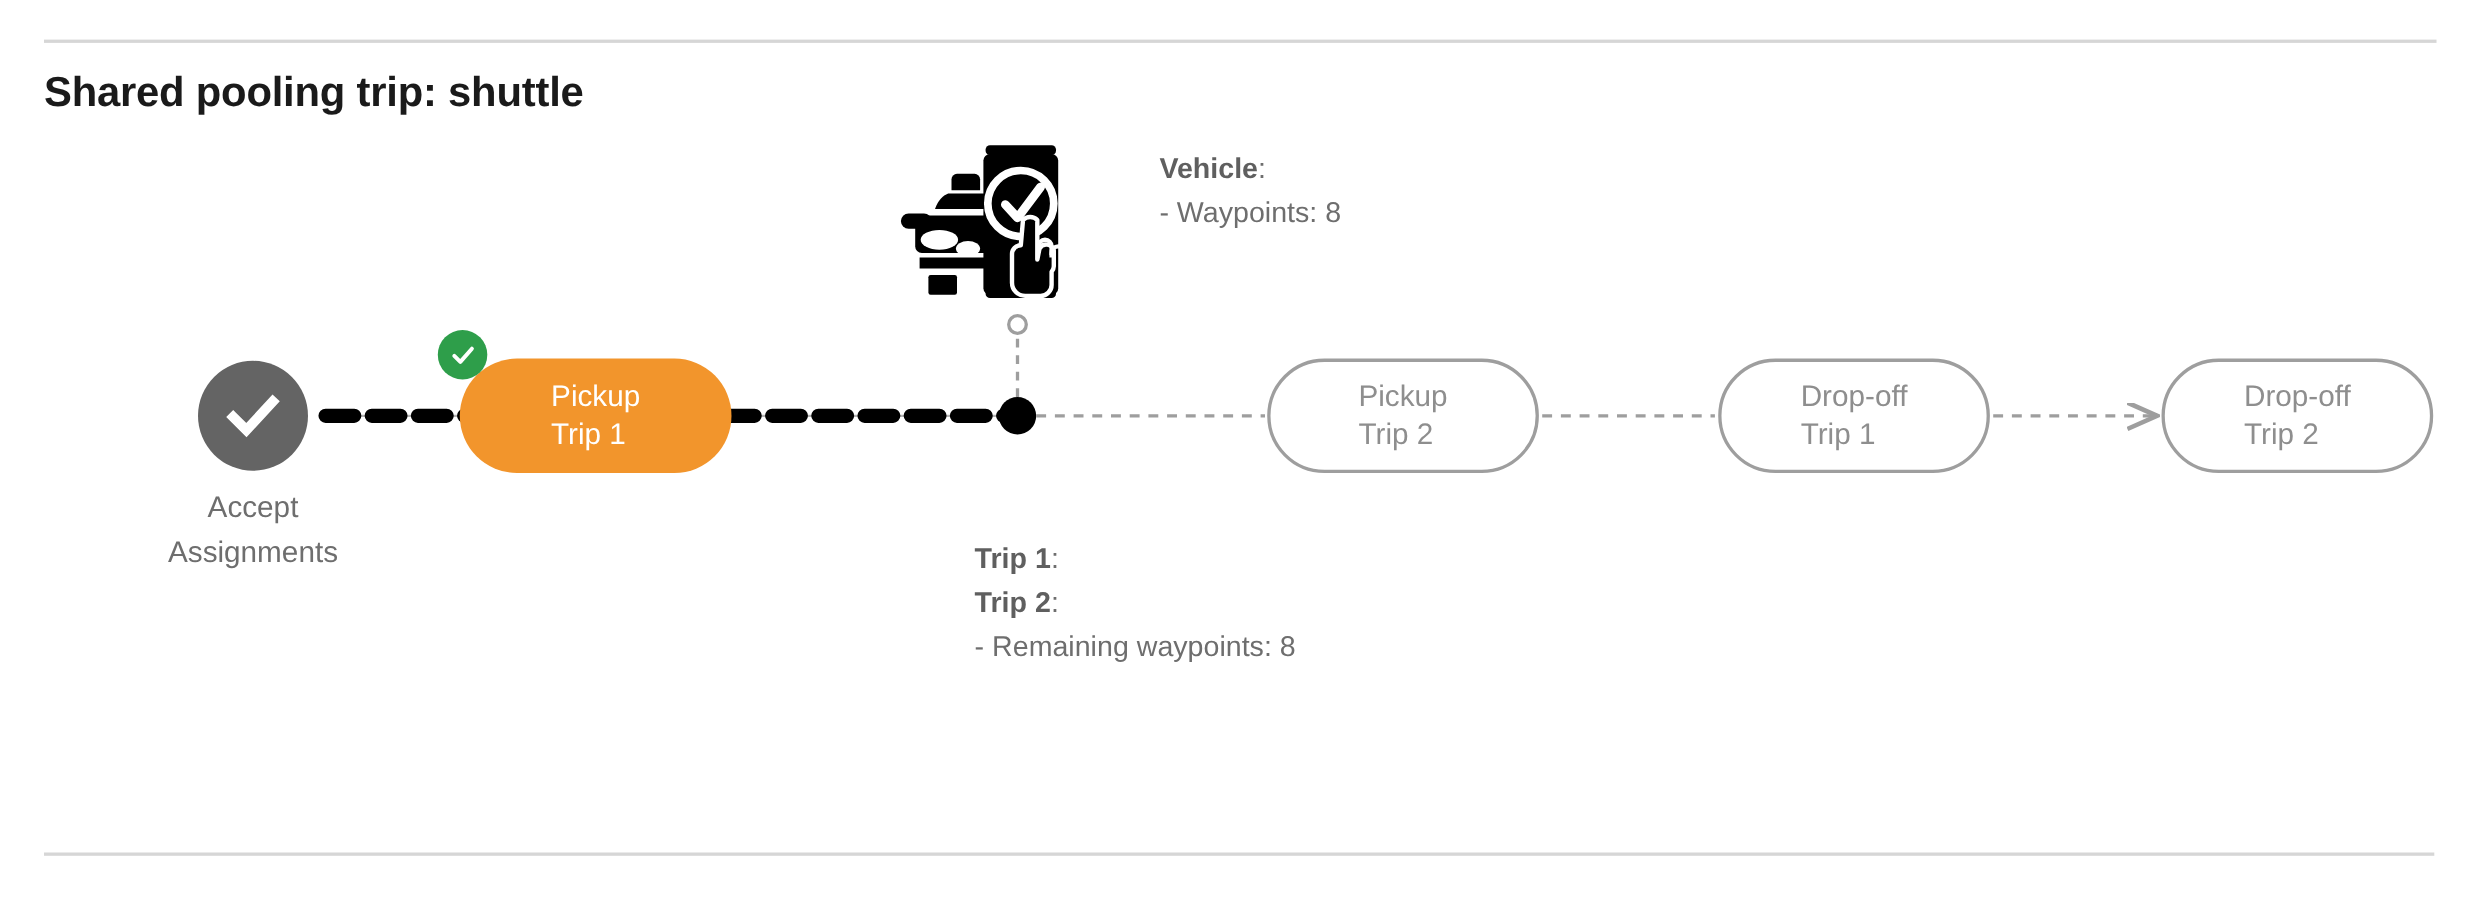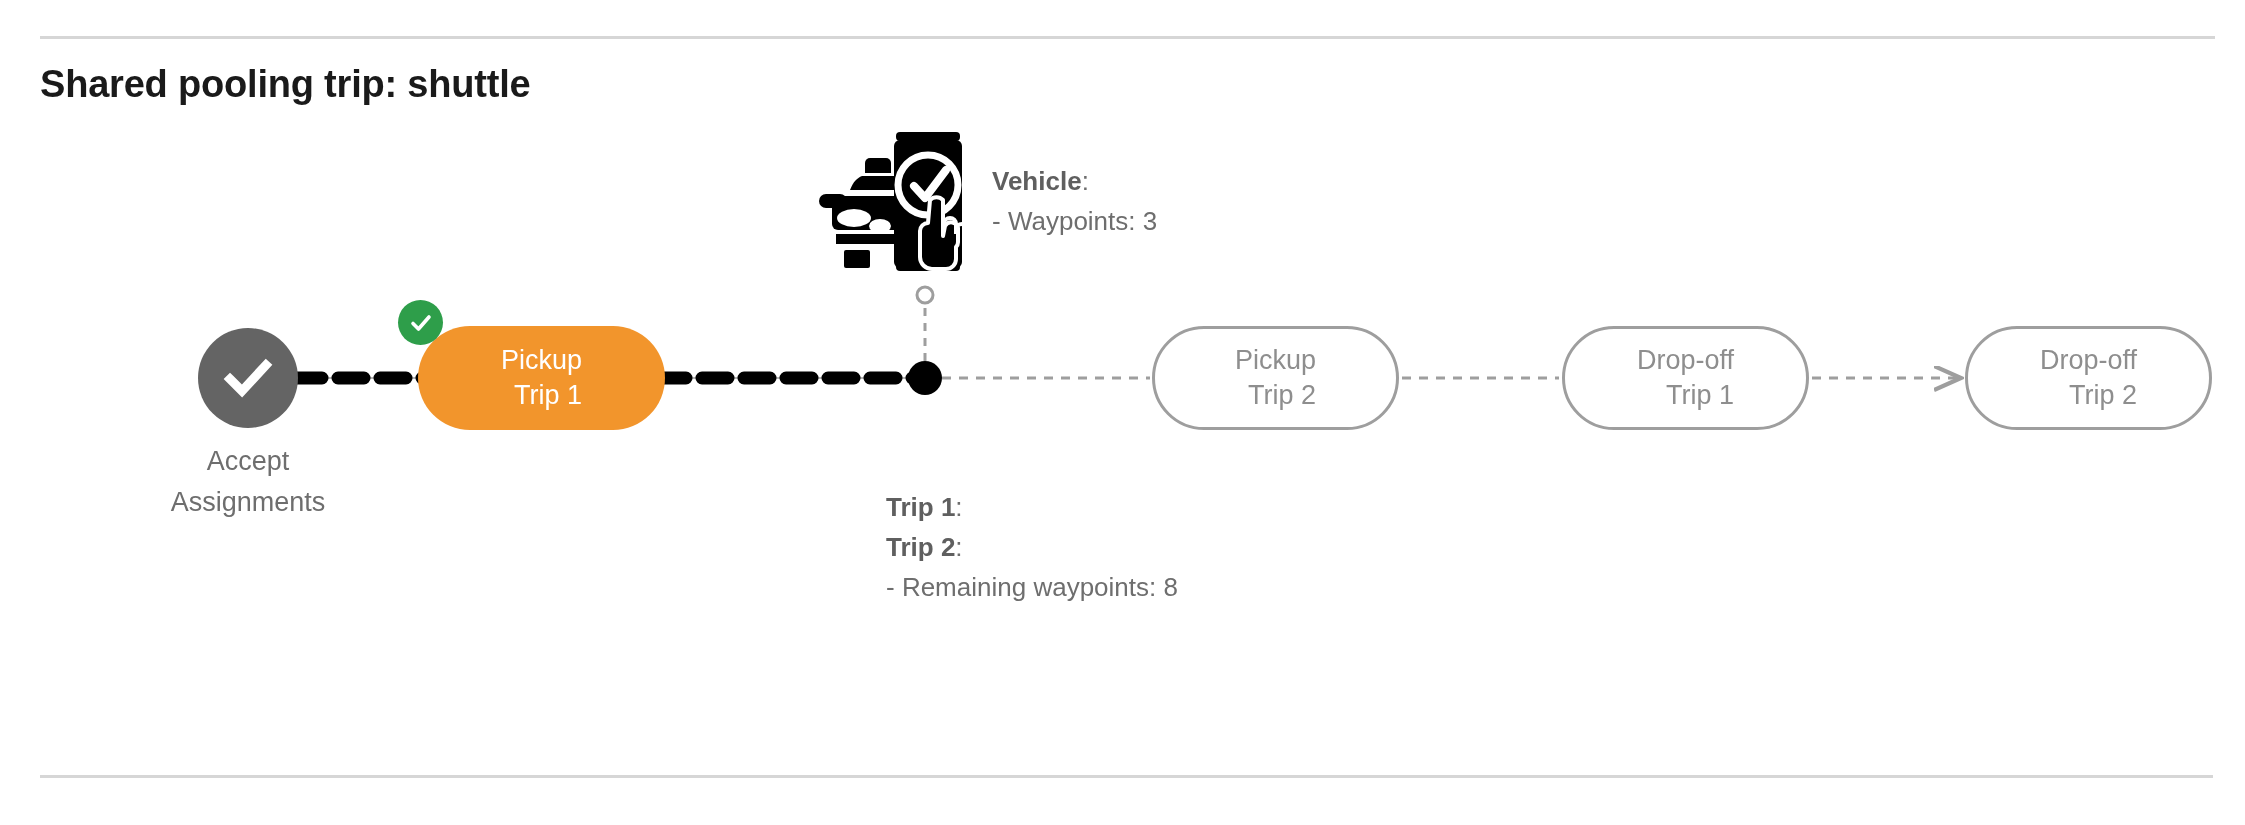--- a/index.html
+++ b/index.html
@@ -48,21 +48,21 @@
     left: 0;
     top: 0;
     width: 2245px;
     height: 825px;
     pointer-events: none;
   }
 
   
   #accept-node {
     position: absolute;
-    left: 198px;
+    left: 180px;
     top: 328px;
     width: 100px;
     height: 100px;
   }
   #accept-circle {
     width: 100px;
     height: 100px;
     border-radius: 50%;
     background: #646464;
     display: flex;
@@ -82,21 +82,21 @@
   }
 
   
   .pill {
     position: absolute;
     box-sizing: border-box;
     border-radius: 70px;
     display: flex;
     align-items: center;
     justify-content: center;
-    text-align: right;
+    text-align: left;
     font-size: 27px;
     line-height: 35px;
     white-space: pre-line;
   }
   .pill.active {
     background: #F2952C;
     color: #ffffff;
     font-weight: 500;
   }
   .pill.inactive {
@@ -136,21 +136,21 @@
 
   
   .annotation {
     position: absolute;
     font-size: 26px;
     line-height: 40px;
     color: #6e6e6e;
     white-space: nowrap;
   }
   .annotation .hdr { font-weight: 700; color: #5f5f5f; }
-  #vehicle-annotation { left: 992px; top: 133px; margin-top: 28px; }
+  #vehicle-annotation { left: 1054px; top: 133px; }
   #trip-annotation    { left: 886px;  top: 487px; }
   .ann-line { display: block; }
 </style>
 </head>
 <body>
 
 <div id="page">
 
   <div class="divider top"></div>
   <div class="divider bottom"></div>
@@ -245,21 +245,21 @@
                l0 14 a7 7 0 0 1 -2 5
                l0 12 a10 10 0 0 1 -10 10 l-14 0 a12 12 0 0 1 -12 -12
                l0 -26 a8 8 0 0 1 8 -8 z" stroke="#ffffff" stroke-width="4" stroke-linejoin="round"></path>
       <path d="M126 108 v-6 a6 6 0 0 1 12 0 v8" fill="none" stroke="#ffffff" stroke-width="4"></path>
       <path d="M138 112 v-4 a6 6 0 0 1 12 0 v10" fill="none" stroke="#ffffff" stroke-width="4"></path>
     </g>
   </svg>
 
   <div class="annotation" id="vehicle-annotation">
     <span class="ann-line"><span class="hdr">Vehicle</span><span>:</span></span>
-    <span class="ann-line">- Waypoints: 3</span>
+    <span class="ann-line">- Waypoints: 8</span>
   </div>
 
   <div class="annotation" id="trip-annotation">
     <span class="ann-line"><span class="hdr">Trip 1</span><span>:</span></span>
     <span class="ann-line"><span class="hdr">Trip 2</span><span>:</span></span>
     <span class="ann-line">- Remaining waypoints: 8</span>
   </div>
 
 </div>
 

